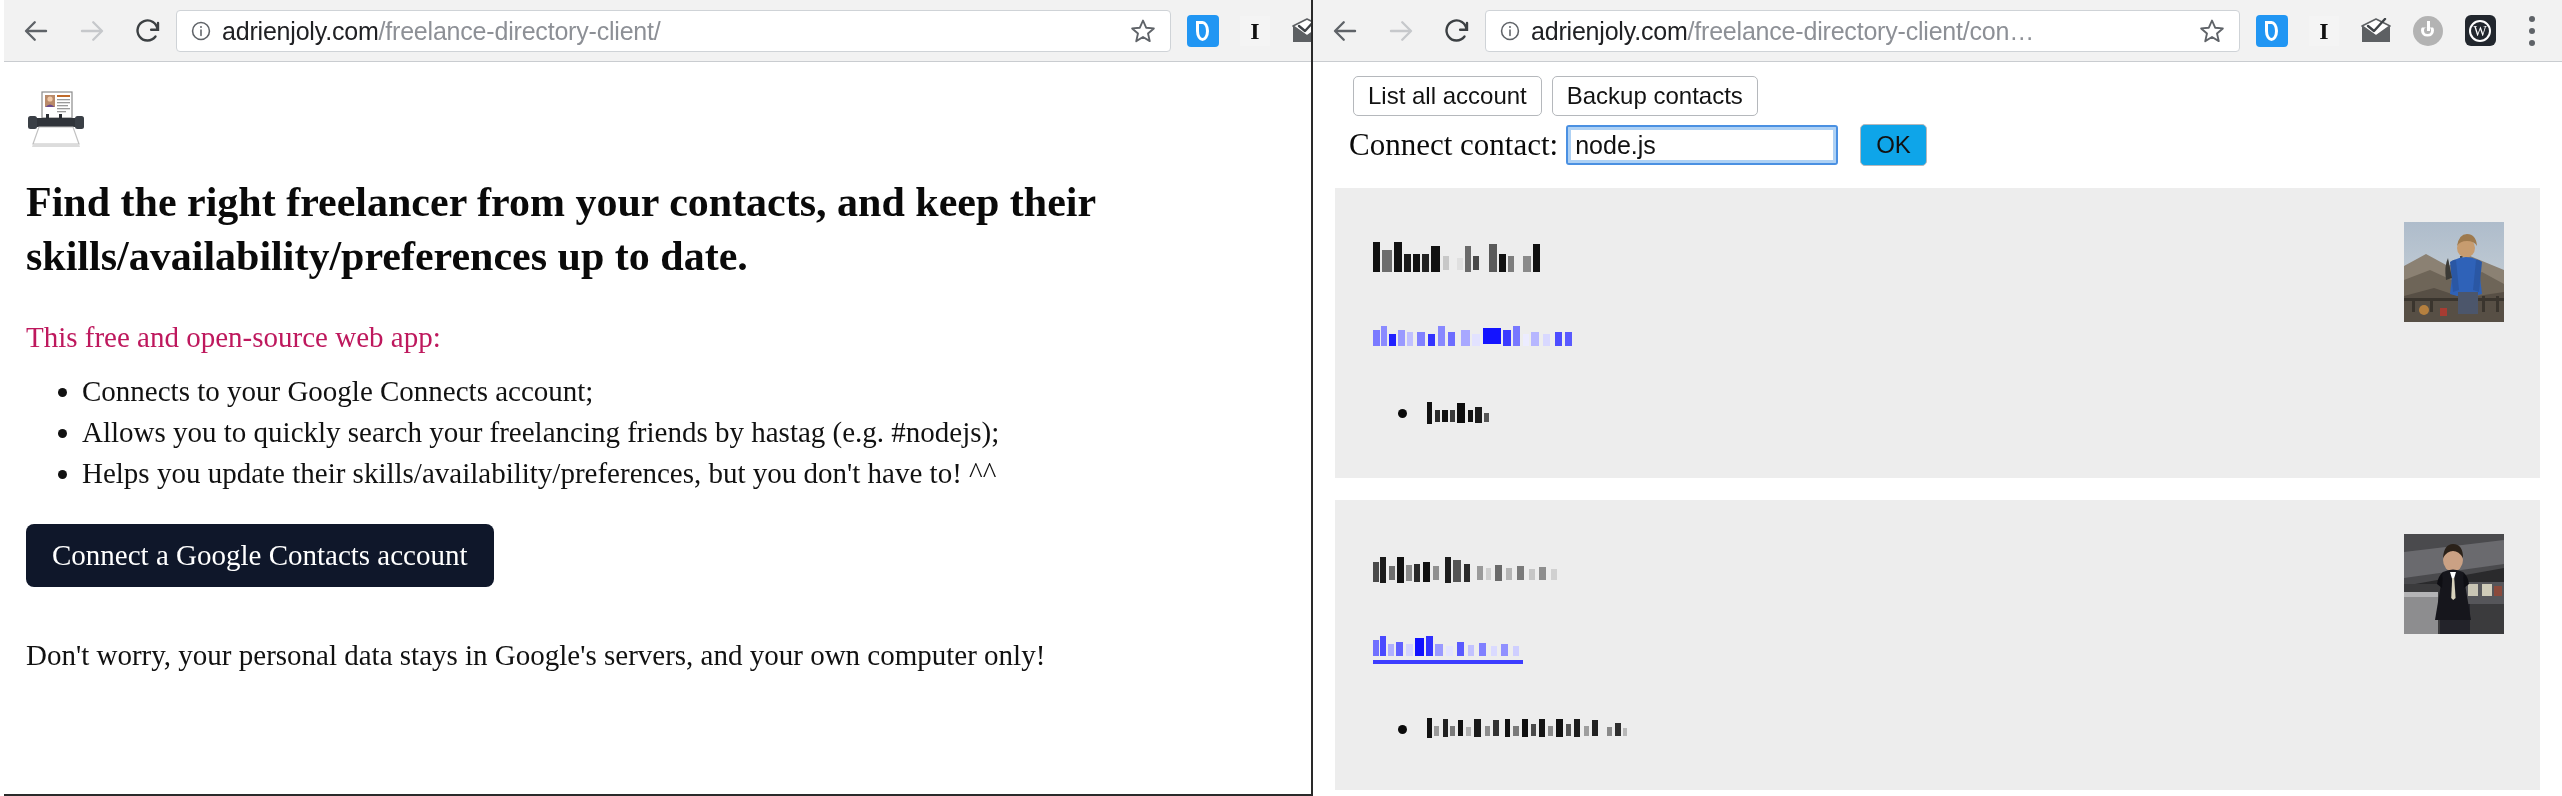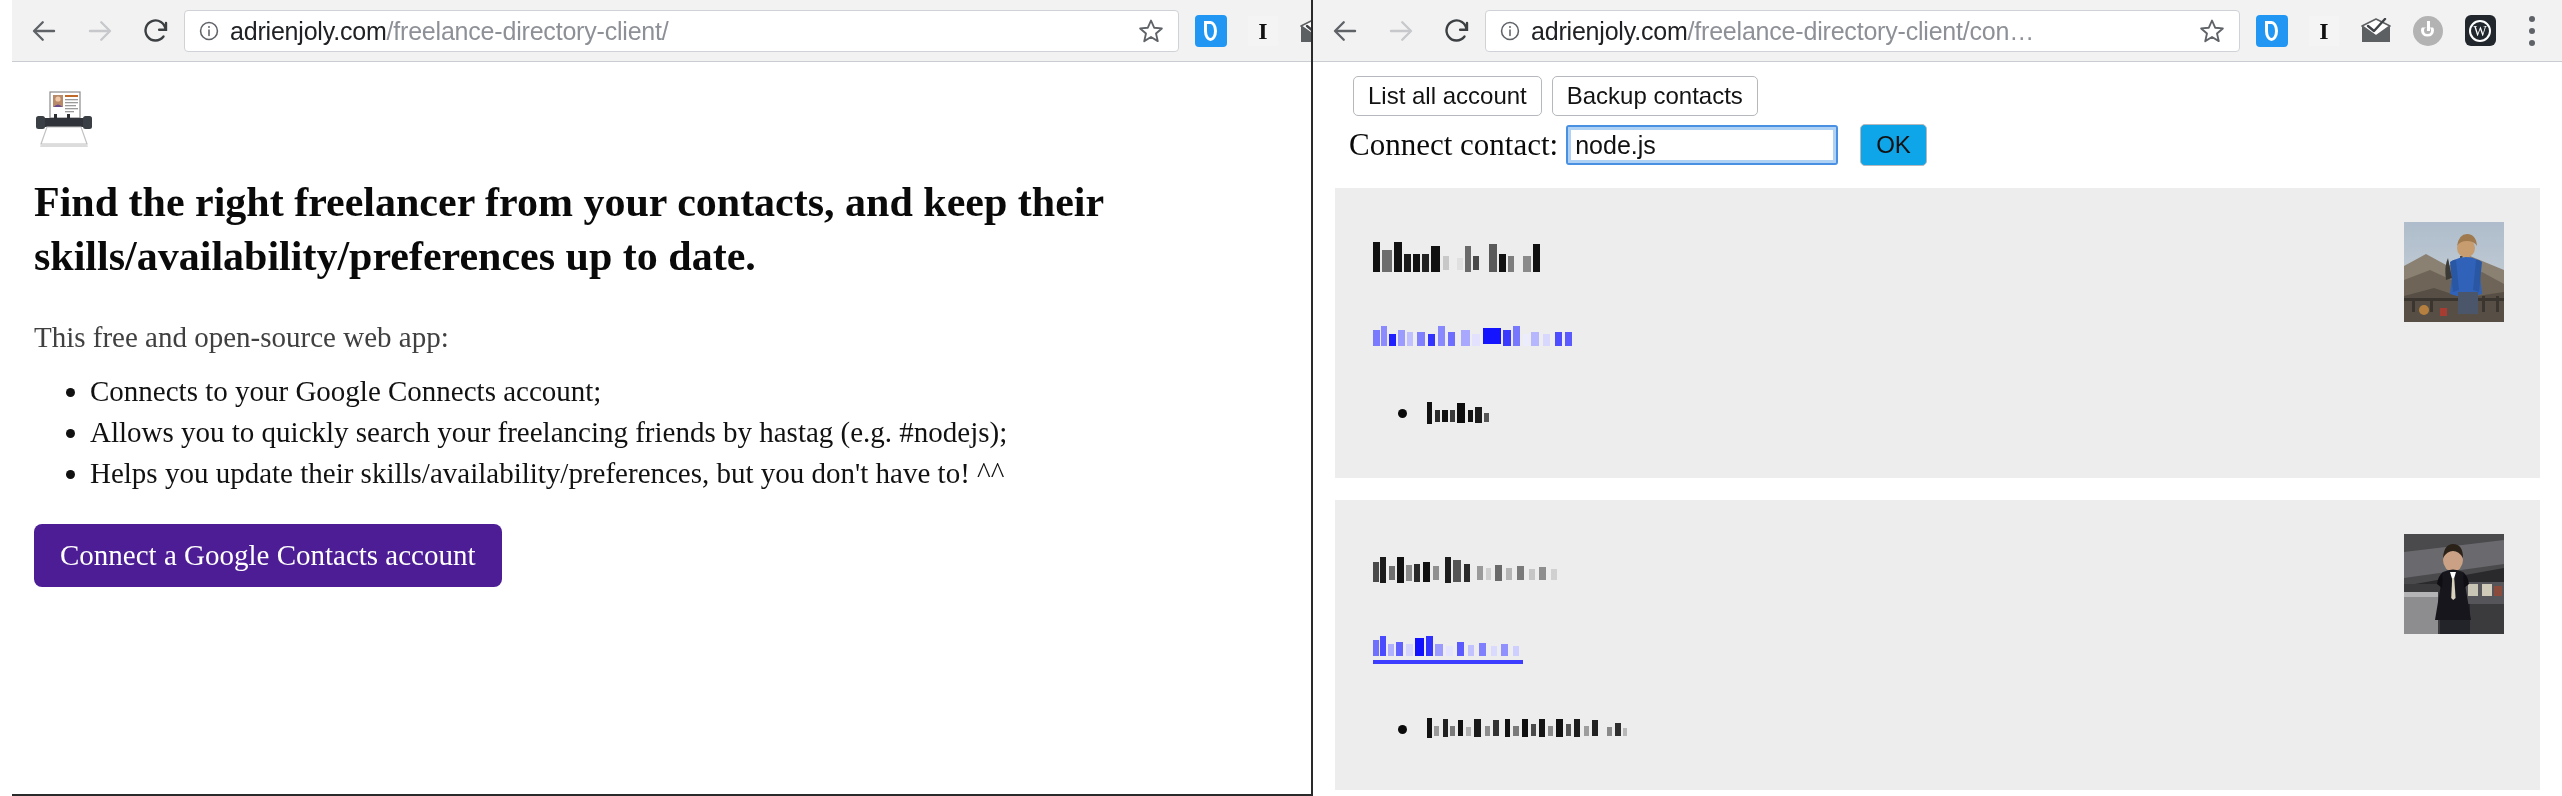--- a/index.html
+++ b/index.html
@@ -177,21 +177,21 @@
   }
   .ico-dots i {
     display: block;
     width: 6px; height: 6px;
     border-radius: 50%;
     background: #5f6368;
   }
 
   
   #left-window {
-    left: 12px;
+    left: 4px;
     width: 1491px;
     height: 796px;
     border-right: 2px solid #7f8a94;
     border-bottom: 2px solid #2a2a2a;
   }
   #left-window .chrome-bar { padding-left: 4px; }
   #left-window .page {
     position: relative;
     height: 733px;
     background: #ffffff;
@@ -243,35 +243,35 @@
     font-size: 42px;
     line-height: 1.28;
     font-weight: bold;
     color: #0a0a0a;
     max-width: 1160px;
   }
   .lead {
     margin: 34px 0 0 0;
     font-size: 29px;
     line-height: 1.35;
-    color: #404040;
+    color: #be185d;
     font-family: Liberation Serif, serif;
   }
   .feature-list {
     margin: 14px 0 0 0;
     padding-left: 56px;
     font-size: 29px;
     line-height: 1.42;
     color: #111;
   }
   .feature-list li { margin: 0; }
   .cta {
     display: inline-block;
     margin: 30px 0 12px 0;
-    background: #4c1d95;
+    background: #0f172a;
     color: #ffffff;
     border: none;
     border-radius: 8px;
     padding: 17px 26px;
     font-family: "Liberation Serif", serif;
     font-size: 29px;
     line-height: 1;
     cursor: pointer;
   }
   .footnote {
@@ -512,20 +512,21 @@
     <p class="lead">This free and open-source web app:</p>
 
     <ul class="feature-list">
       <li>Connects to your Google Connects account;</li>
       <li>Allows you to quickly search your freelancing friends by hastag (e.g. #nodejs);</li>
       <li>Helps you update their skills/availability/preferences, but you don't have to! ^^</li>
     </ul>
 
     <button class="cta">Connect a Google Contacts account</button>
 
+    <p class="footnote">Don't worry, your personal data stays in Google's servers, and your own computer only!</p>
   </div>
 </div>
 
 <div class="window" id="right-window">
 
   <div class="chrome-bar">
     <div class="nav-btn">
       <svg width="30" height="30" viewBox="0 0 24 24" fill="none" stroke="#5f6368" stroke-width="1.9" stroke-linecap="round" stroke-linejoin="round">
           <line x1="20" y1="12" x2="5" y2="12"></line>
           <polyline points="11,5 4,12 11,19"></polyline>

